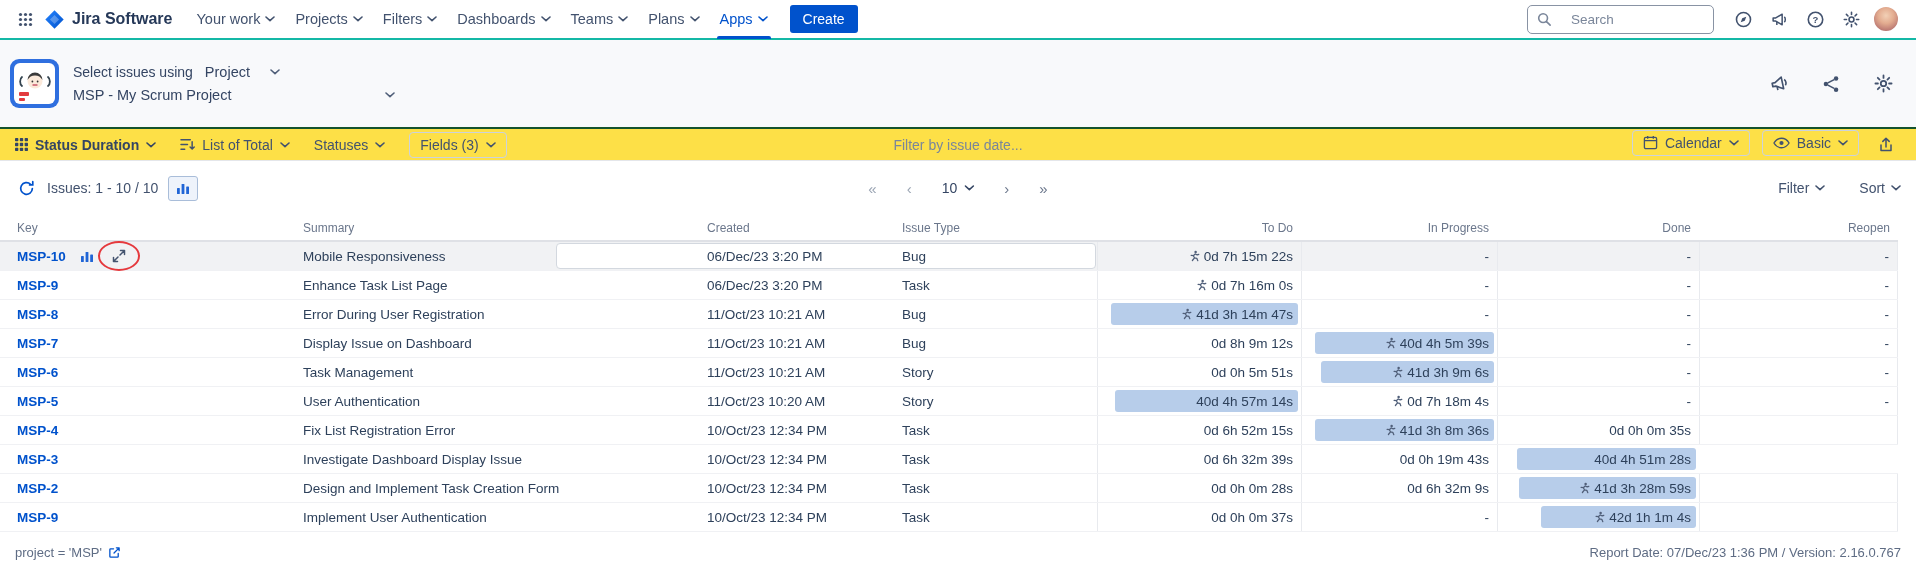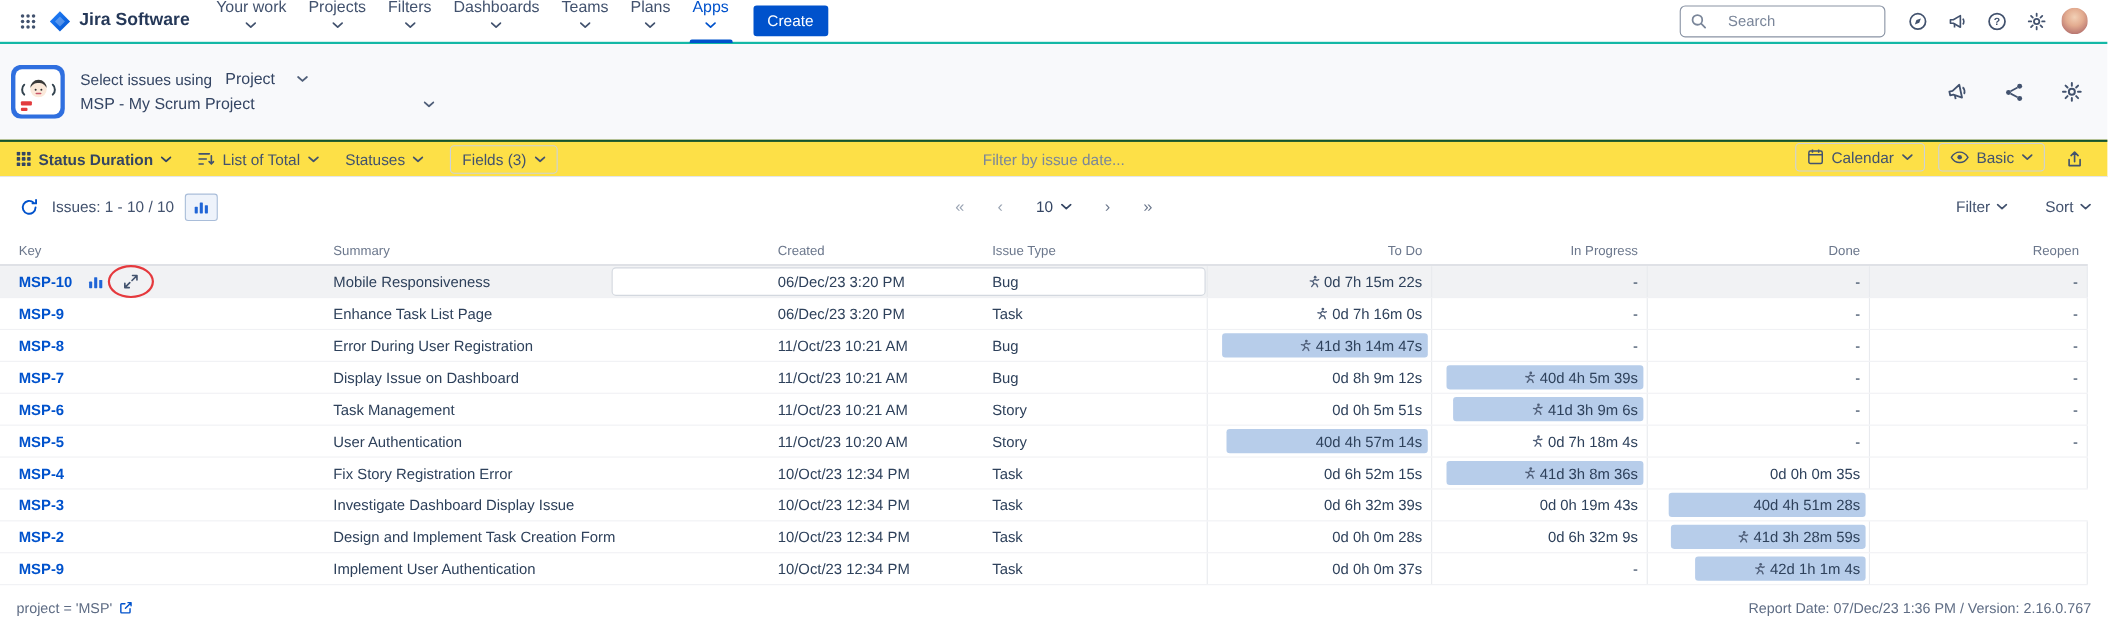--- a/index.html
+++ b/index.html
@@ -11,21 +11,21 @@
   
   .topnav { height:40px; display:flex; align-items:center; padding:0 16px 0 10px;
     border-bottom:2px solid #14b8a6; background:#fff; }
   .icon-btn { display:flex; align-items:center; justify-content:center;
     width:30px; height:30px; color:#42526E; cursor:pointer; background:none; border:none; }
   .logo { display:flex; align-items:center; gap:7px; margin:0 14px 0 4px;
     font-size:16px; font-weight:700; color:#253858; }
   .nav-items { display:flex; align-items:stretch; height:40px; }
   .nav-item { display:flex; align-items:center; gap:5px; padding:0 10px;
     font-size:14.5px; font-weight:500; color:#42526E; position:relative; cursor:pointer; background:none; border:none;
-    font-family:"Liberation Sans", sans-serif;flex-direction:column; }
+    font-family:"Liberation Sans", sans-serif; }
   .nav-item.active { color:#0052CC; }
   .nav-item.active::after { content:""; position:absolute; left:7px; right:7px; bottom:0;
     height:3px; background:#0052CC; border-radius:2px 2px 0 0; }
   .create-btn { margin-left:12px; background:#0052CC; color:#fff; border:none; border-radius:3px;
     font-size:14px; font-weight:500; padding:6px 13px; cursor:pointer; font-family:"Liberation Sans", sans-serif; }
   .topnav-right { margin-left:auto; display:flex; align-items:center; gap:6px; }
   .search-box { display:flex; align-items:center; gap:19px; width:187px; height:29px;
     border:1px solid #8993A4; border-radius:5px; padding:0 9px; color:#7A869A; margin-right:8px; background:#fff; }
   .search-box input { border:none; outline:none; width:100%; font-size:13.5px; color:#344563;
     font-family:"Liberation Sans", sans-serif; background:transparent; }
@@ -656,21 +656,21 @@
         <div class="cell c-dur c-dur-last">
           <span class="dur-content">
             <span class="dur-text">-</span>
           </span>
         </div>
       </div>
       <div class="t-row">
         <div class="cell c-key">
           <a href="#" class="key-link">MSP-4</a>
         </div>
-        <div class="cell c-summary">Fix Story Registration Error</div>
+        <div class="cell c-summary">Fix List Registration Error</div>
         <div class="cell c-created">10/Oct/23 12:34 PM</div>
         <div class="cell c-type">Task</div>
         <div class="cell c-dur">
           <span class="dur-content">
             <span class="dur-text">0d 6h 52m 15s</span>
           </span>
         </div>
         <div class="cell c-dur">
           <span class="dur-content dur-bar" style="width: calc(95% - 6px);">
             <svg width="12" height="13" viewBox="0 0 12 13" fill="none" stroke="#505F79" stroke-width="1.25" stroke-linecap="round" stroke-linejoin="round">

